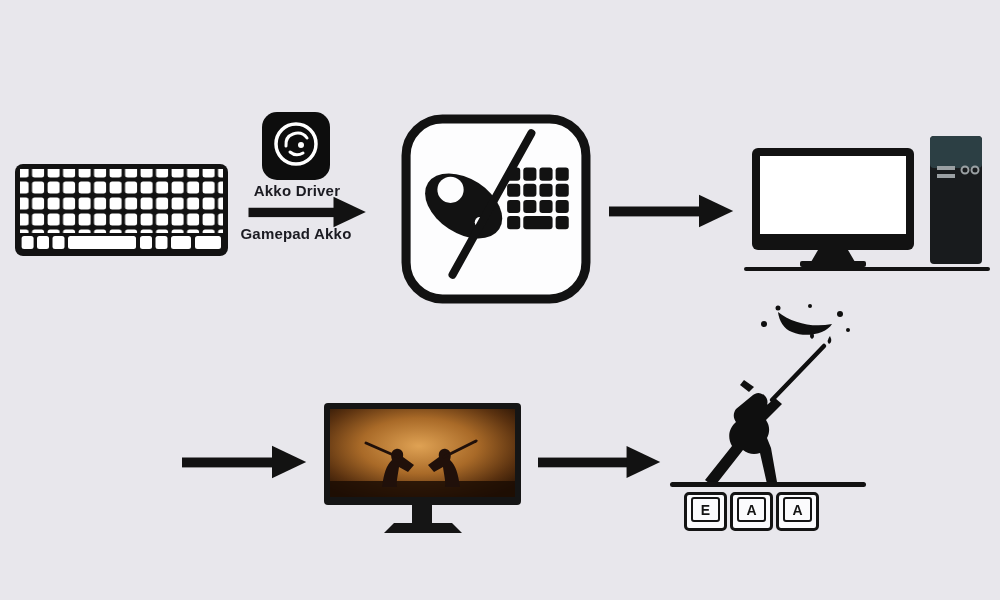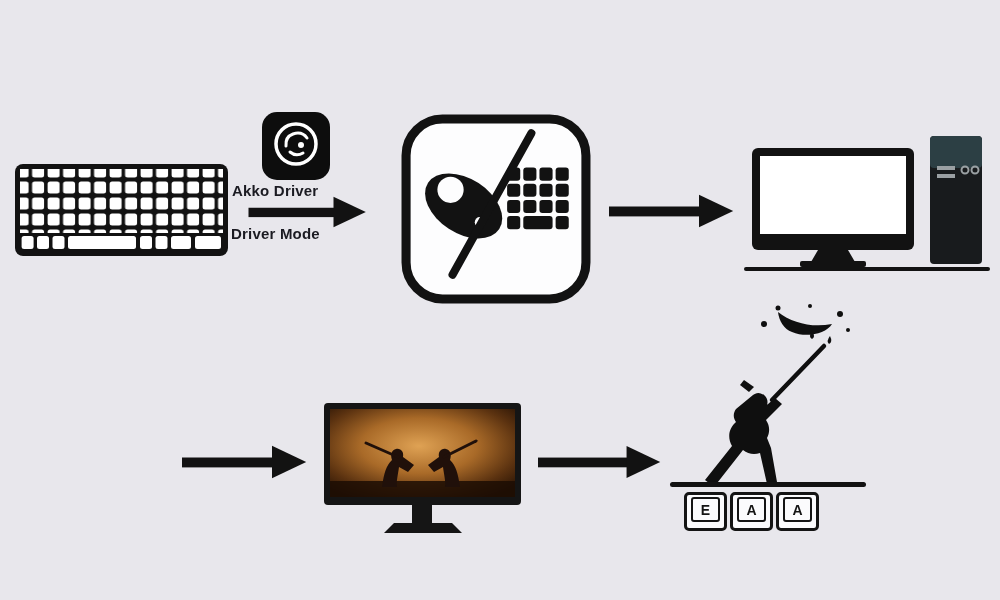--- a/index.html
+++ b/index.html
@@ -2,21 +2,21 @@
 <html><head>
 <meta charset="utf-8">
 <style>
   html,body{margin:0;padding:0;background:#cfced6;}
   .canvas{
     position:relative;width:1000px;height:600px;background:#e8e7ec;
     overflow:hidden;font-family:"Liberation Sans",sans-serif;
   }
   .abs{position:absolute;}
   .label{
-    font-weight:bold;color:#1b1b22;
+    font-weight:bold;color:#1b1b22;text-align:center;
     font-size:15px;letter-spacing:.2px;white-space:nowrap;
   }
   .keycap-row{display:flex;gap:3px;}
   .keycap{
     width:43px;height:39px;border:3px solid #141414;border-radius:5px;
     background:#fbfbfd;box-sizing:border-box;
   }
   .keycap-inner{
     margin:2px 4px 7px 4px;height:21px;border:2.5px solid #141414;border-radius:3px;
     display:flex;align-items:center;justify-content:center;
@@ -54,21 +54,21 @@
     <circle cx="39" cy="33" r="3" fill="#ffffff"></circle>
   </svg>
 
   <div class="abs label" style="left:232px;top:182px;width:130px">Akko Driver</div>
 
   <svg class="abs" style="left:236px;top:195px" width="144" height="34" viewBox="0 0 140 40">
     <rect x="0" y="15" width="105" height="11" fill="#121212"></rect>
     <polygon points="100,2 100,38 138,20" fill="#121212"></polygon>
   </svg>
 
-  <div class="abs label" style="left:231px;top:225px;width:130px">Driver Mode</div>
+  <div class="abs label" style="left:231px;top:225px;width:130px">Gamepad Akko</div>
 
   <svg class="abs" style="left:400px;top:113px" width="192" height="192" viewBox="0 0 190 190">
     <rect x="6" y="6" width="178" height="178" rx="36" fill="#fdfdfe" stroke="#121212" stroke-width="9"></rect>
 
     <ellipse cx="63" cy="92" rx="42" ry="27" transform="rotate(33 63 92)" fill="#121212"></ellipse>
     <circle cx="50" cy="76" r="13" fill="#fdfdfe"></circle>
     <circle cx="79" cy="108" r="5" fill="#fdfdfe"></circle>
 
     <line x1="52" y1="160" x2="130" y2="20" stroke="#121212" stroke-width="8" stroke-linecap="round"></line>
 

